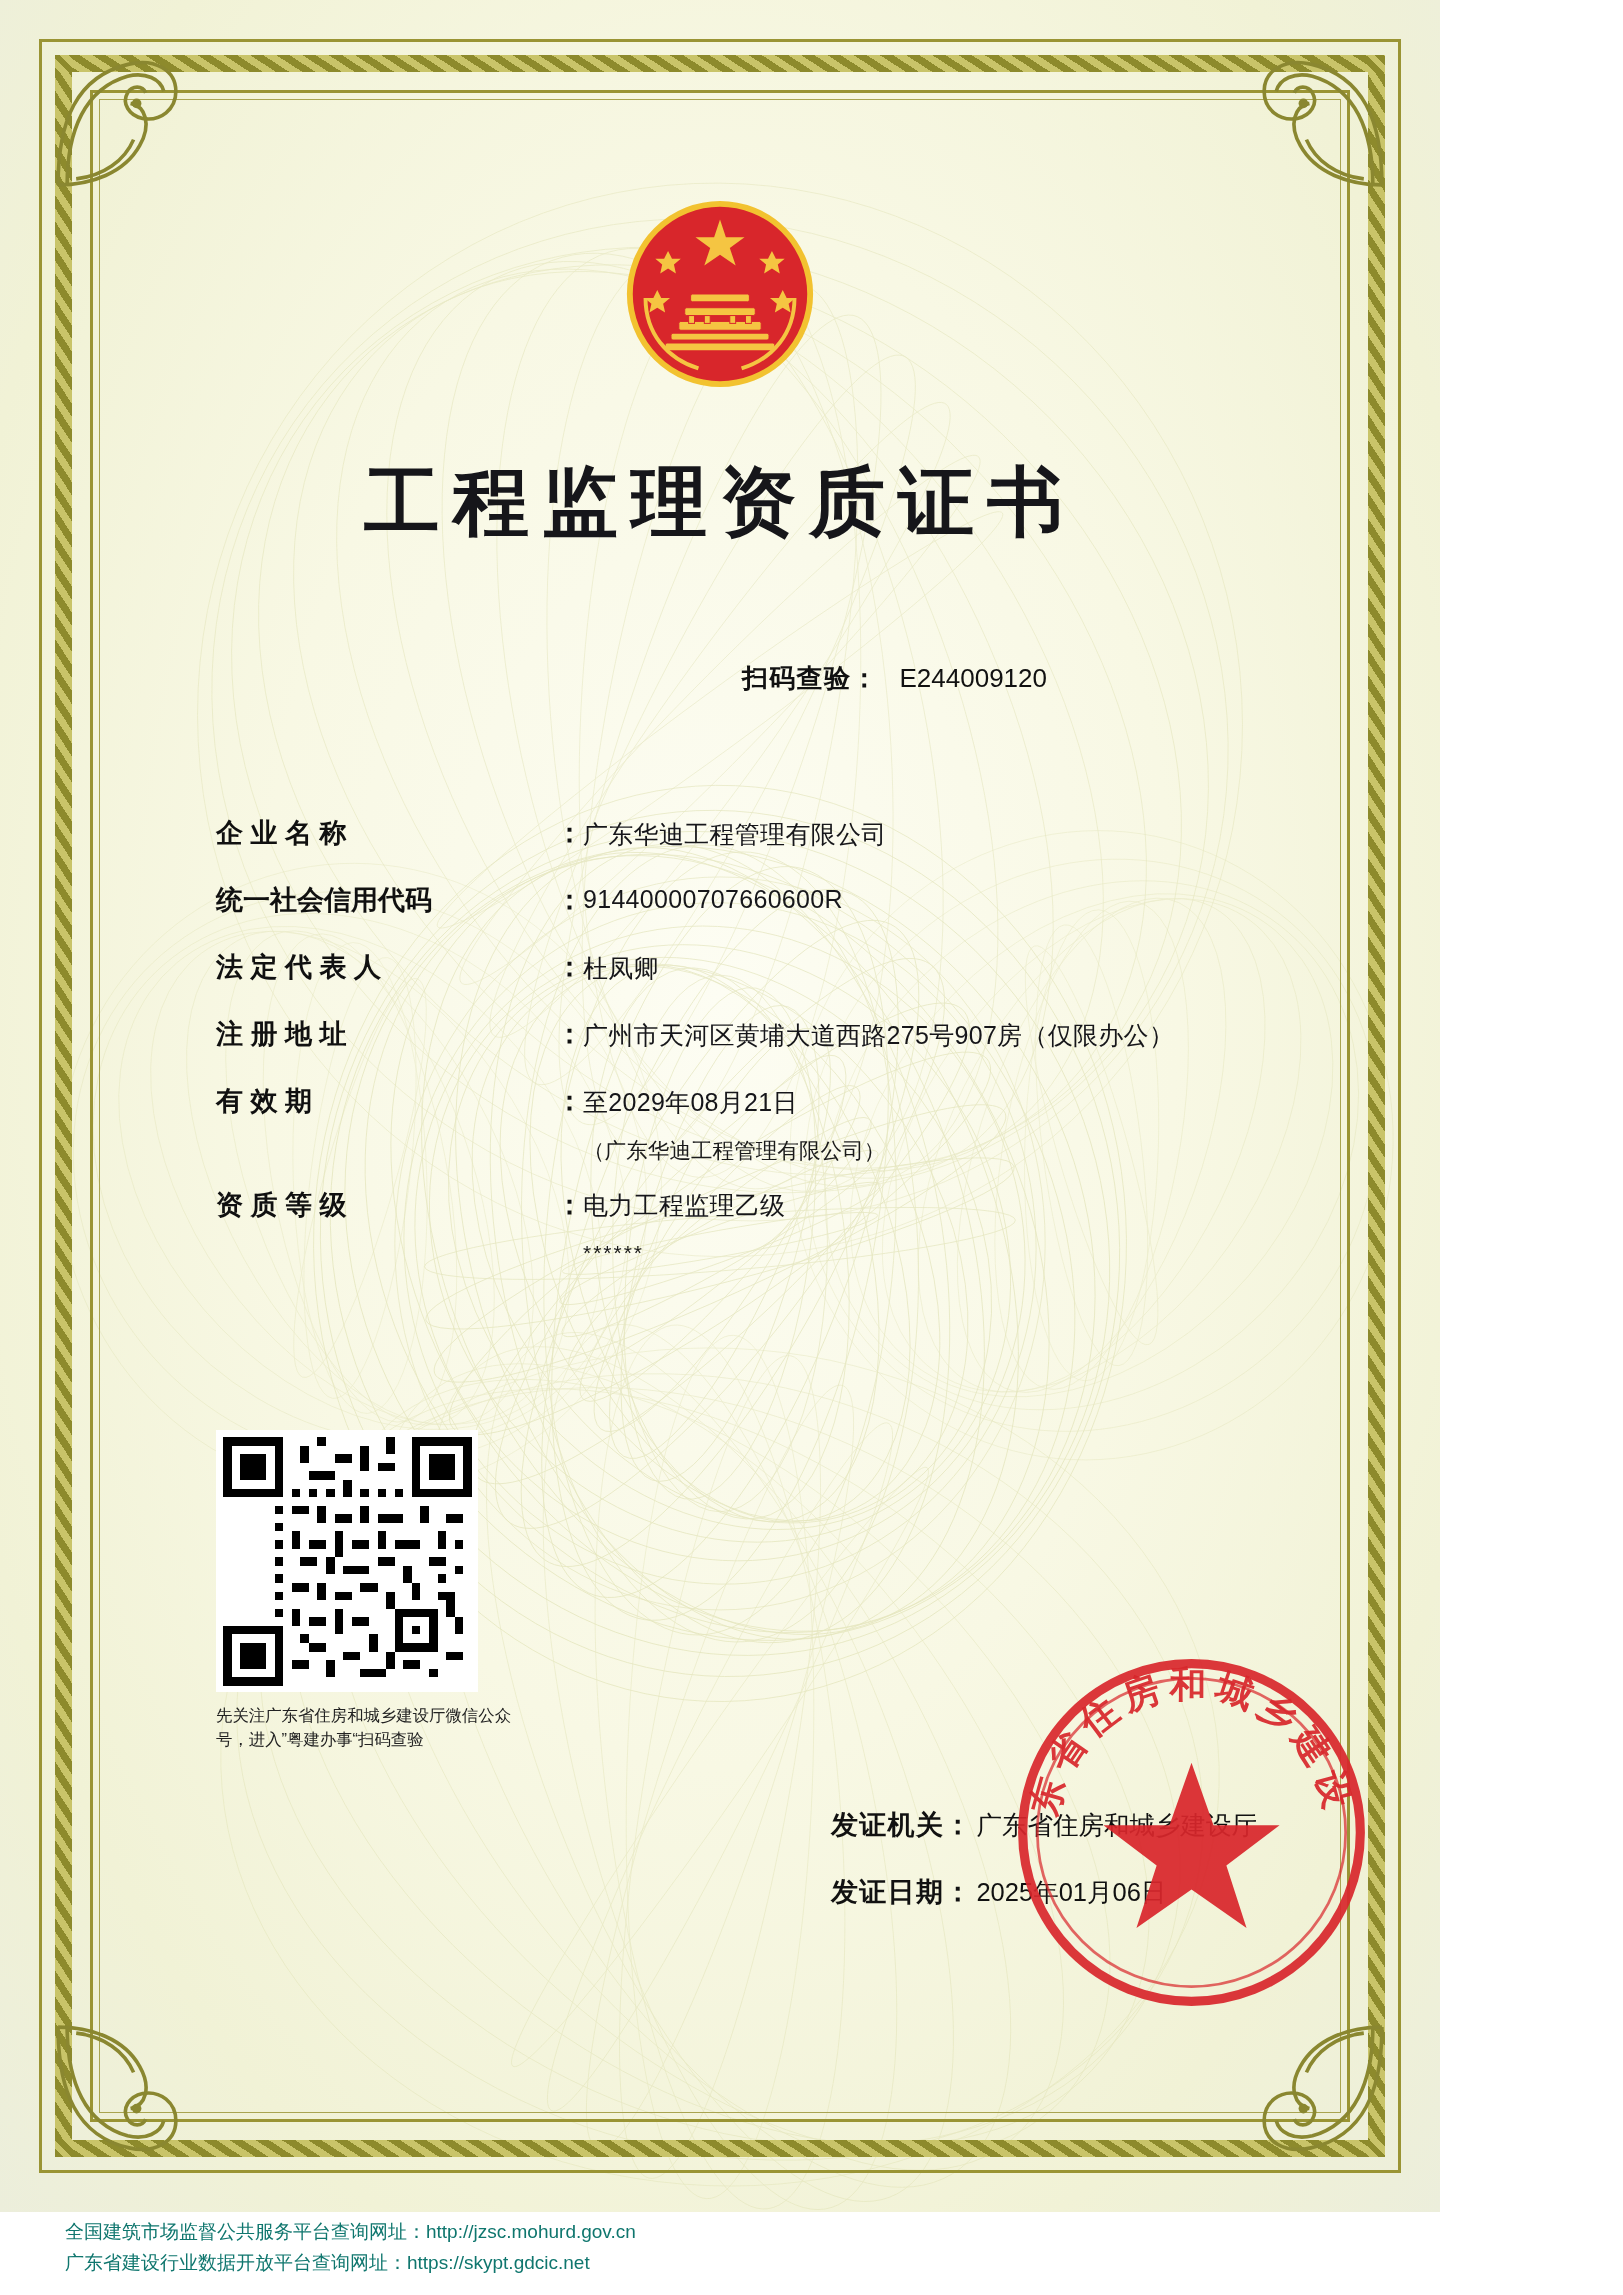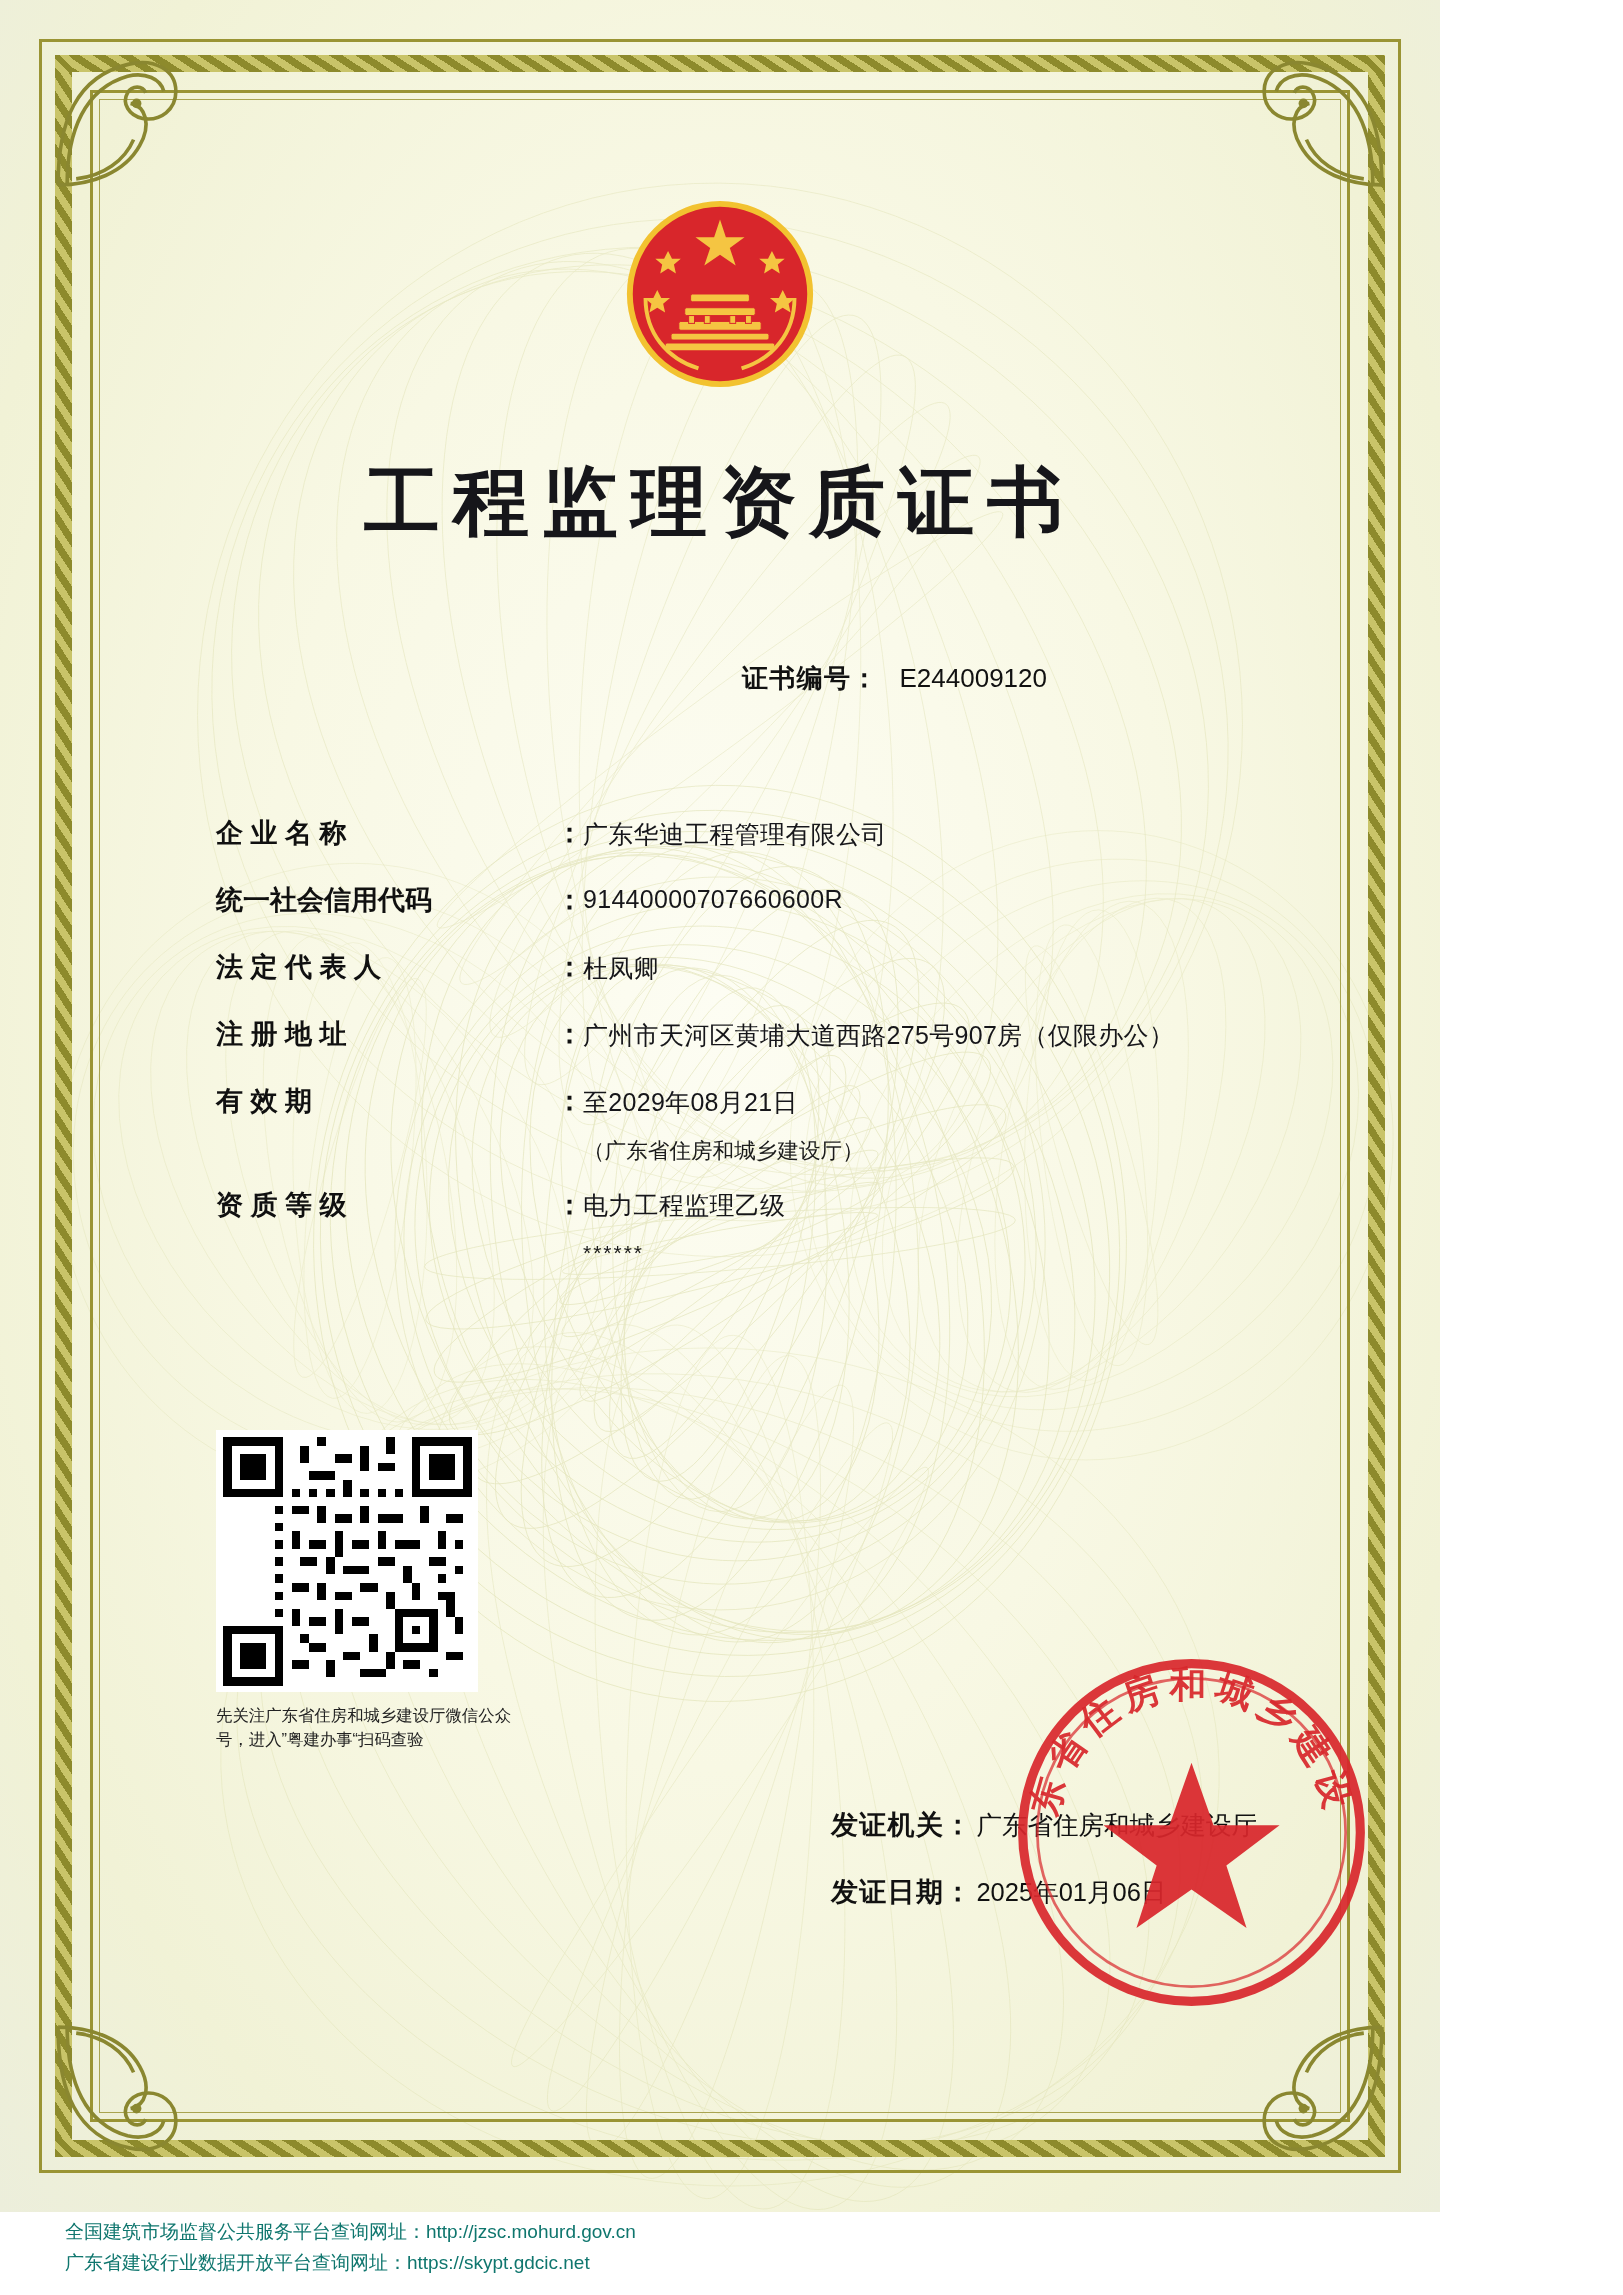--- a/index.html
+++ b/index.html
@@ -408,21 +408,21 @@
       <g fill="none" stroke="#f5c542" stroke-width="4">
         <path d="M24 104 C24 140 46 166 78 176"></path>
         <path d="M176 104 C176 140 154 166 122 176"></path>
       </g>
     </svg>
   </div>
 
   <div class="title">工程监理资质证书</div>
 
   <div class="cert-no">
-    <span class="lbl">证书编号：</span><span class="val">E244009120</span>
+    <span class="lbl">扫码查验：</span><span class="val">E244009120</span>
   </div>
 
   <div class="fields">
 
     <div class="row">
       <div class="label">
         <span>企 业 名 称</span>
           <span class="colon">：</span>
       </div>
       <div class="value">广东华迪工程管理有限公司</div>
@@ -452,21 +452,21 @@
       <div class="value">广州市天河区黄埔大道西路275号907房（仅限办公）</div>
     </div>
 
     <div class="row">
       <div class="label">
         <span>有 效 期</span>
           <span class="colon">：</span>
       </div>
       <div class="value">至2029年08月21日</div>
     </div>
-    <div class="sub-note">（广东省住房和城乡建设厅）</div>
+    <div class="sub-note">（广东华迪工程管理有限公司）</div>
 
     <div class="row">
       <div class="label">
         <span>资 质 等 级</span>
           <span class="colon">：</span>
       </div>
       <div class="value">电力工程监理乙级</div>
     </div>
     <div class="stars">******</div>
   </div>

